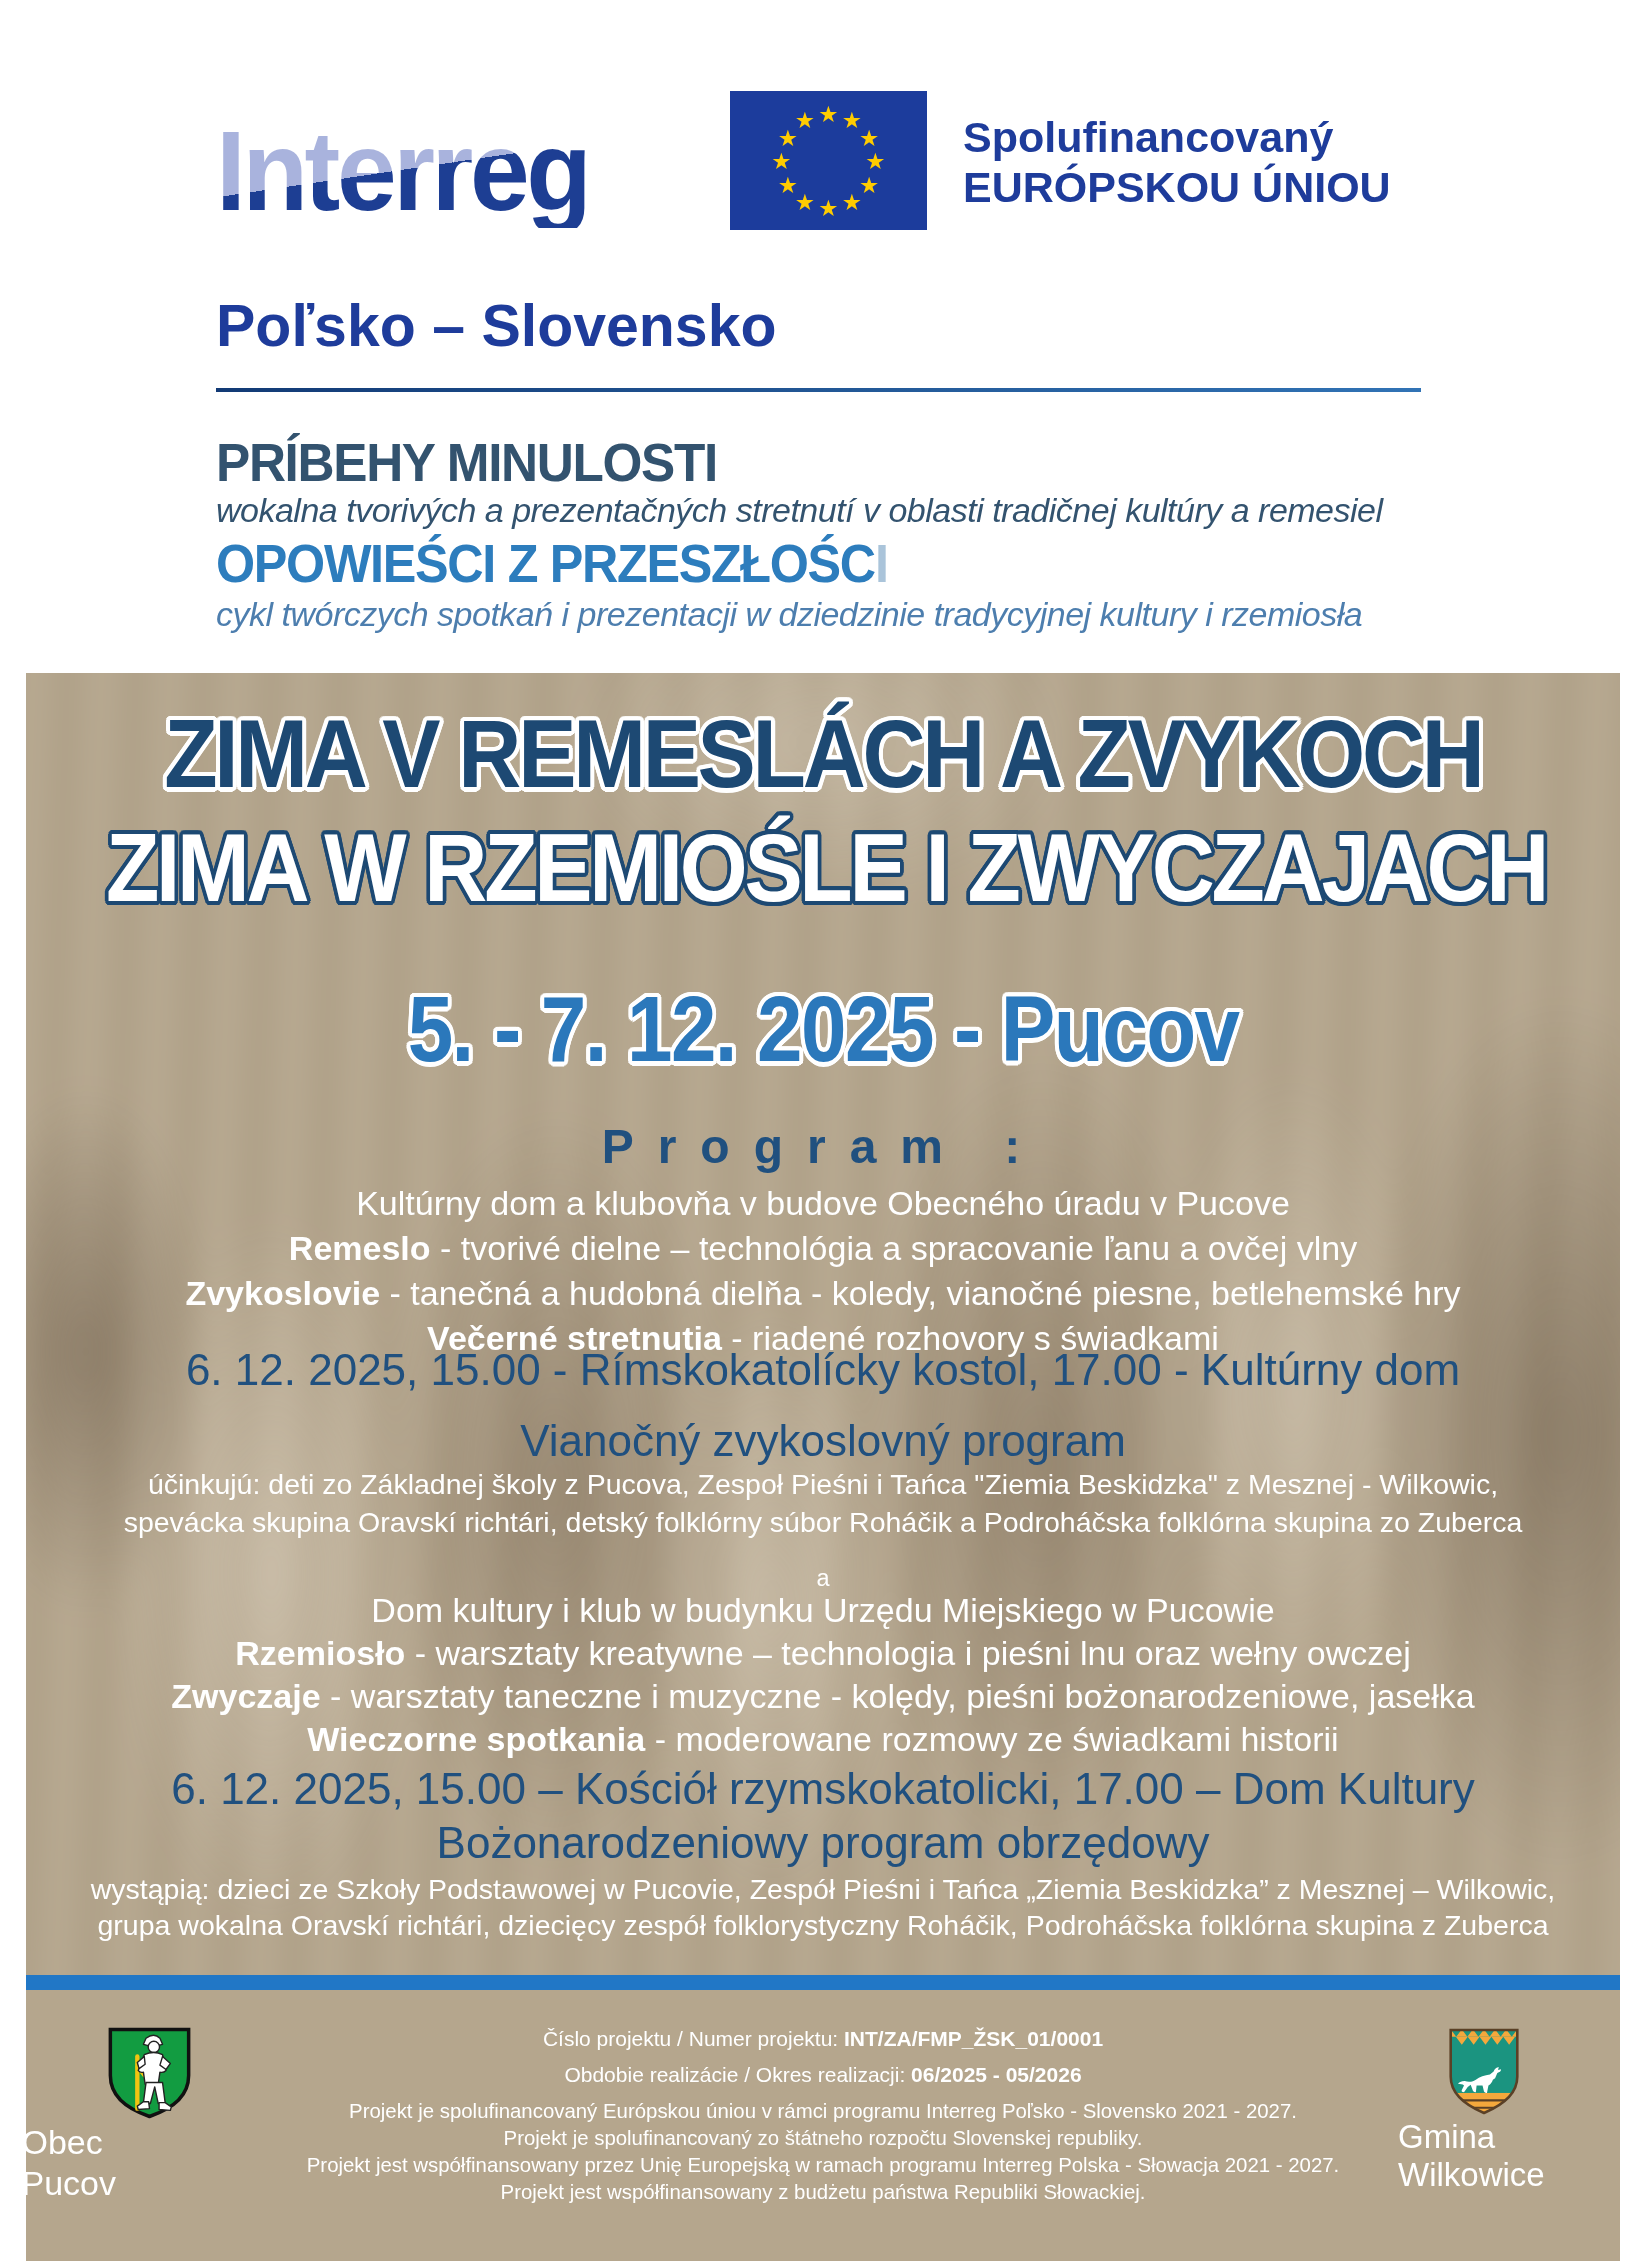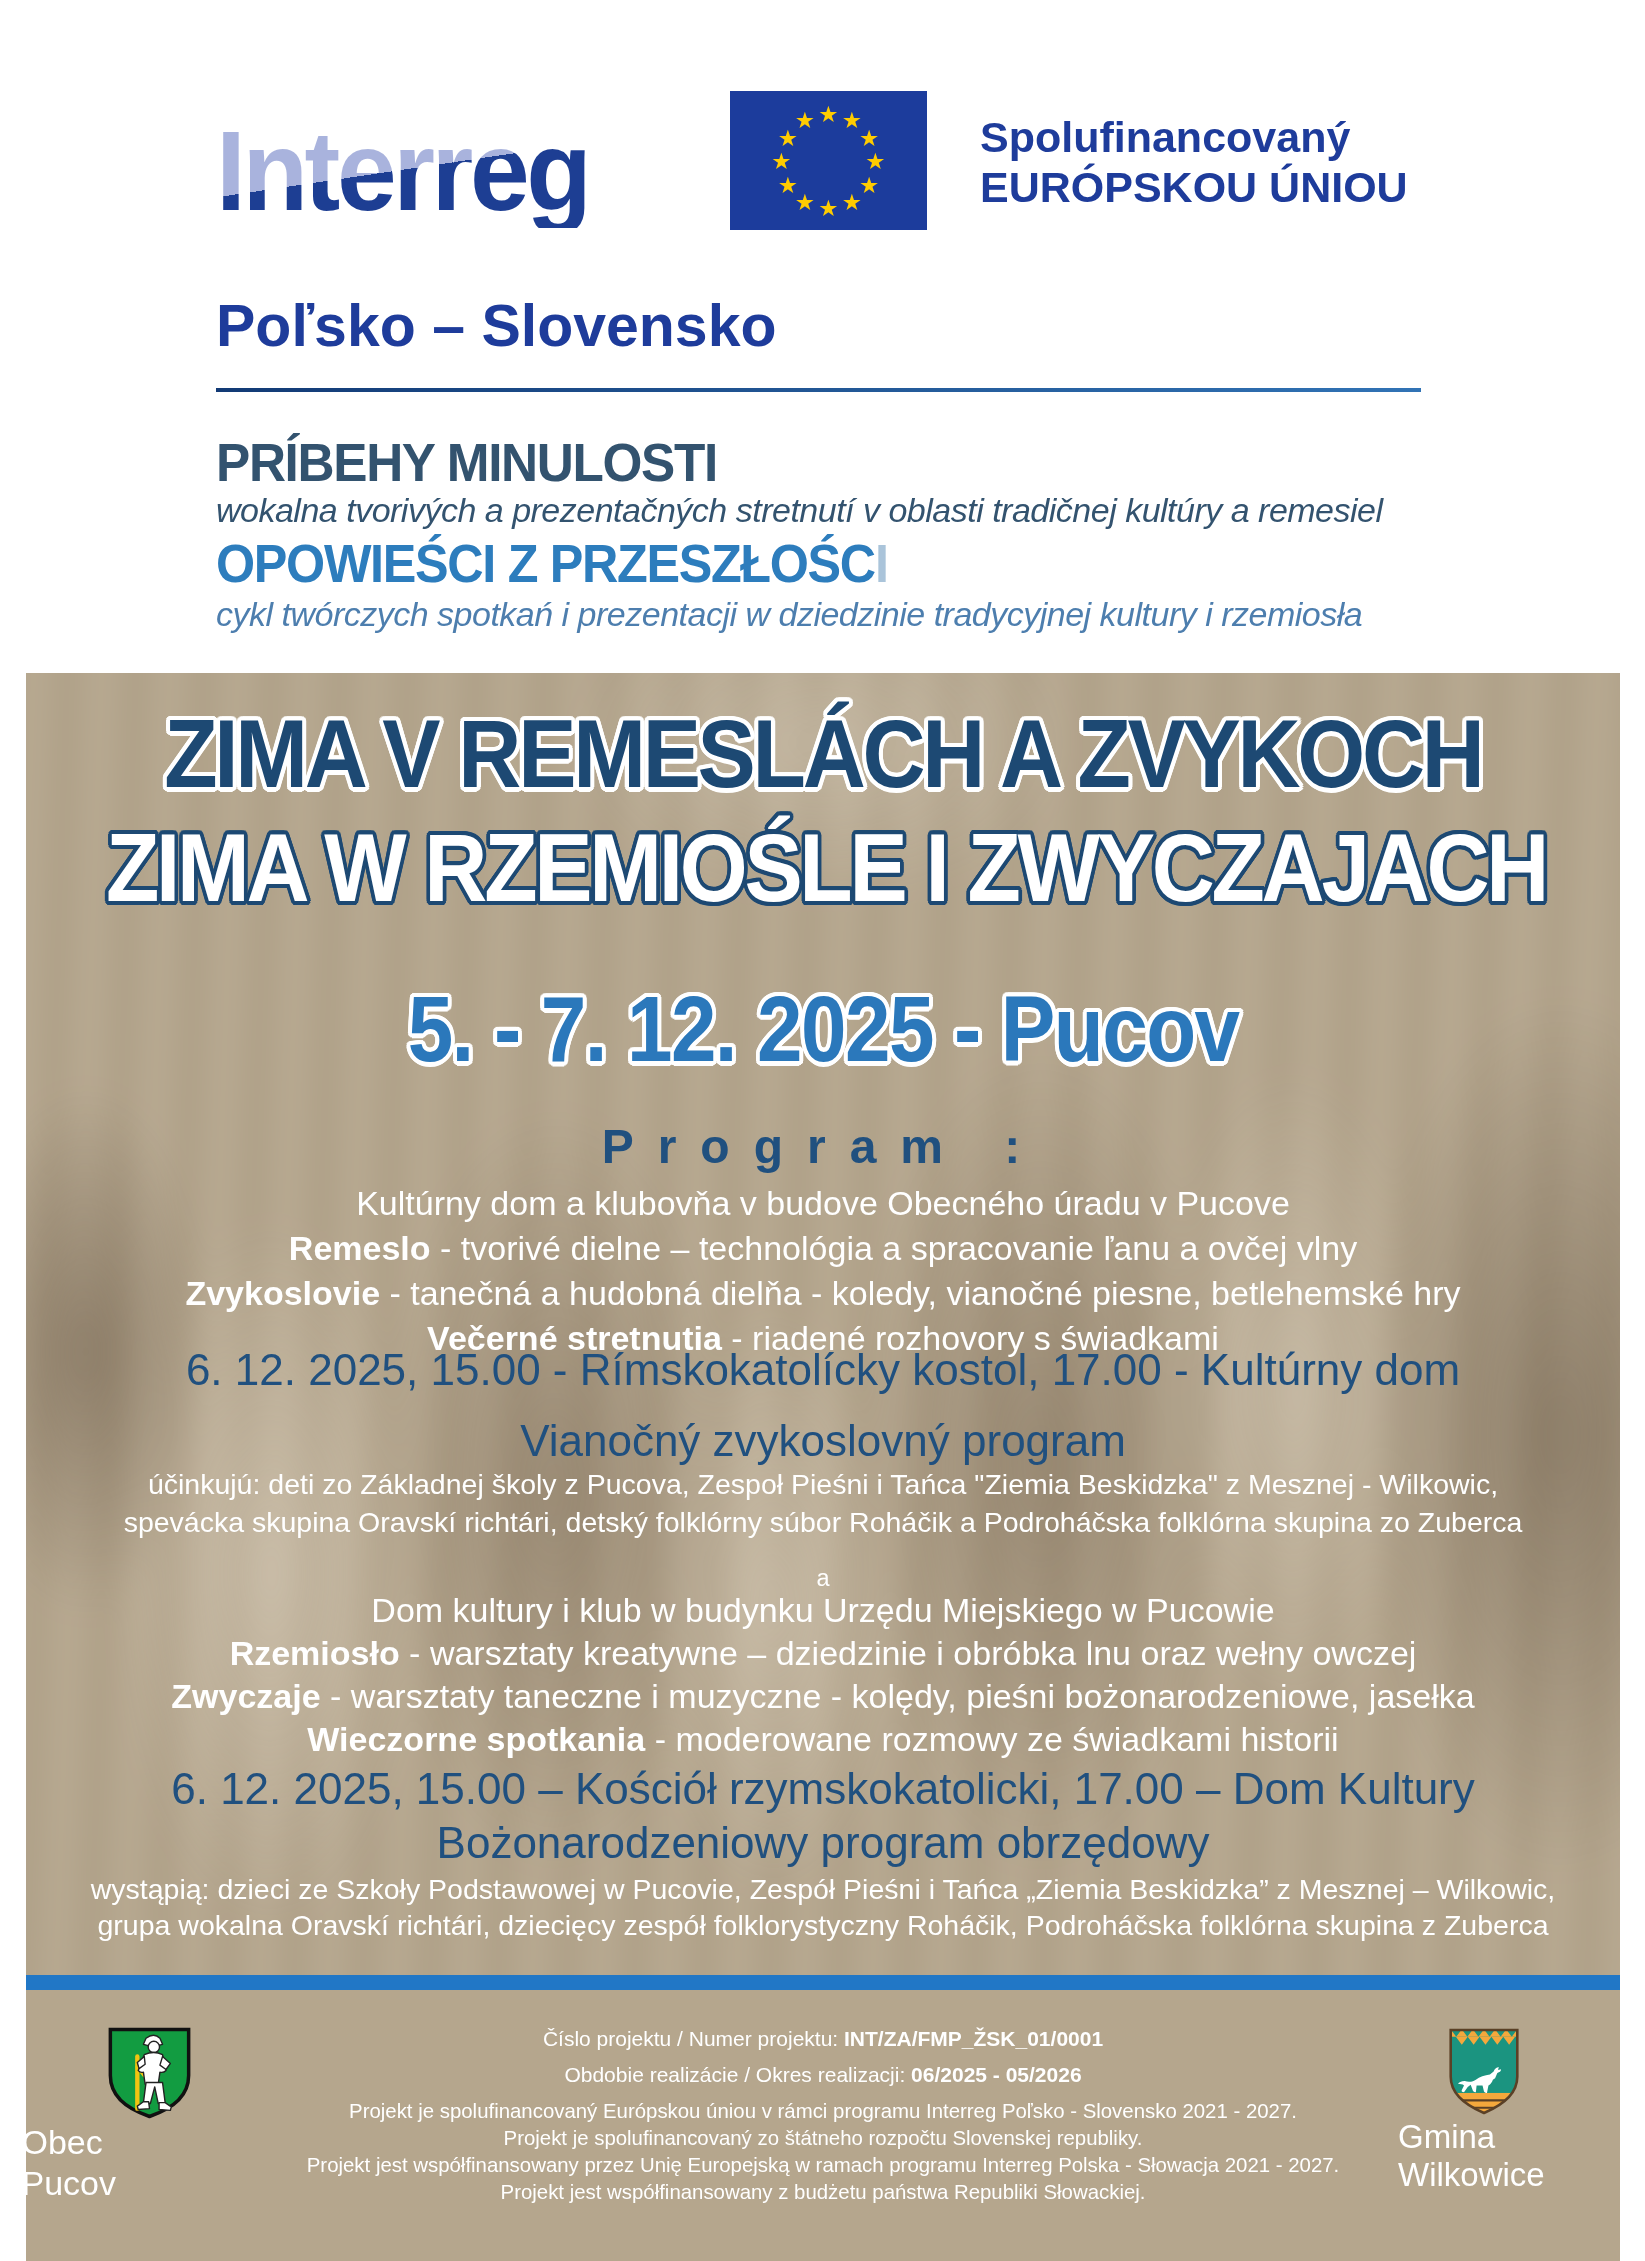--- a/index.html
+++ b/index.html
@@ -53,21 +53,20 @@
   }
   .eu-star::before{
     content:'★';color:var(--star-yellow);font-size:22.6px;line-height:0;
     position:absolute;left:0;top:0;transform:translate(-50%,-50%);
     font-family:"DejaVu Sans",sans-serif;
   }
   .cofunded{
     left:963px;top:112px;
     font-size:43px;font-weight:700;line-height:1.17;color:var(--navy-brand);
     white-space:nowrap;
-    margin-left:17px;
   }
   .region{
     left:216px;top:292px;
     font-size:59px;font-weight:700;color:var(--navy-brand);white-space:nowrap;
   }
   .rule{
     left:216px;top:388px;width:1205px;height:4.1px;
     background:linear-gradient(90deg,#123a75,#3173b5);
   }
   .sk-title{
@@ -208,21 +207,21 @@
   <div class="abs cline perf perf1">
     <div>účinkujú: deti zo Základnej školy z Pucova, Zespoł Pieśni i Tańca "Ziemia Beskidzka" z Mesznej - Wilkowic,</div>
     <div>spevácka skupina Oravskí richtári, detský folklórny súbor Roháčik a Podroháčska folklórna skupina zo Zuberca</div>
   </div>
 
   <div class="abs cline connector">a</div>
 
   <div class="abs cline venue2">Dom kultury i klub w budynku Urzędu Miejskiego w Pucowie</div>
 
   <div class="abs cline wblock block2">
-    <div><b>Rzemiosło</b><span> - warsztaty kreatywne – dziedzinie i obróbka lnu oraz wełny owczej</span></div>
+    <div><b>Rzemiosło</b><span> - warsztaty kreatywne – technologia i pieśni lnu oraz wełny owczej</span></div>
     <div><b>Zwyczaje</b><span> - warsztaty taneczne i muzyczne - kolędy, pieśni bożonarodzeniowe, jasełka</span></div>
     <div><b>Wieczorne spotkania</b><span> - moderowane rozmowy ze świadkami historii</span></div>
   </div>
 
   <div class="abs cline navy-line n2a">6. 12. 2025, 15.00 – Kościół rzymskokatolicki, 17.00 – Dom Kultury</div>
   <div class="abs cline navy-line n2b">Bożonarodzeniowy program obrzędowy</div>
 
   <div class="abs cline perf perf2">
     <div>wystąpią: dzieci ze Szkoły Podstawowej w Pucovie, Zespół Pieśni i Tańca „Ziemia Beskidzka” z Mesznej – Wilkowic,</div>
     <div>grupa wokalna Oravskí richtári, dziecięcy zespół folklorystyczny Roháčik, Podroháčska folklórna skupina z Zuberca</div>

